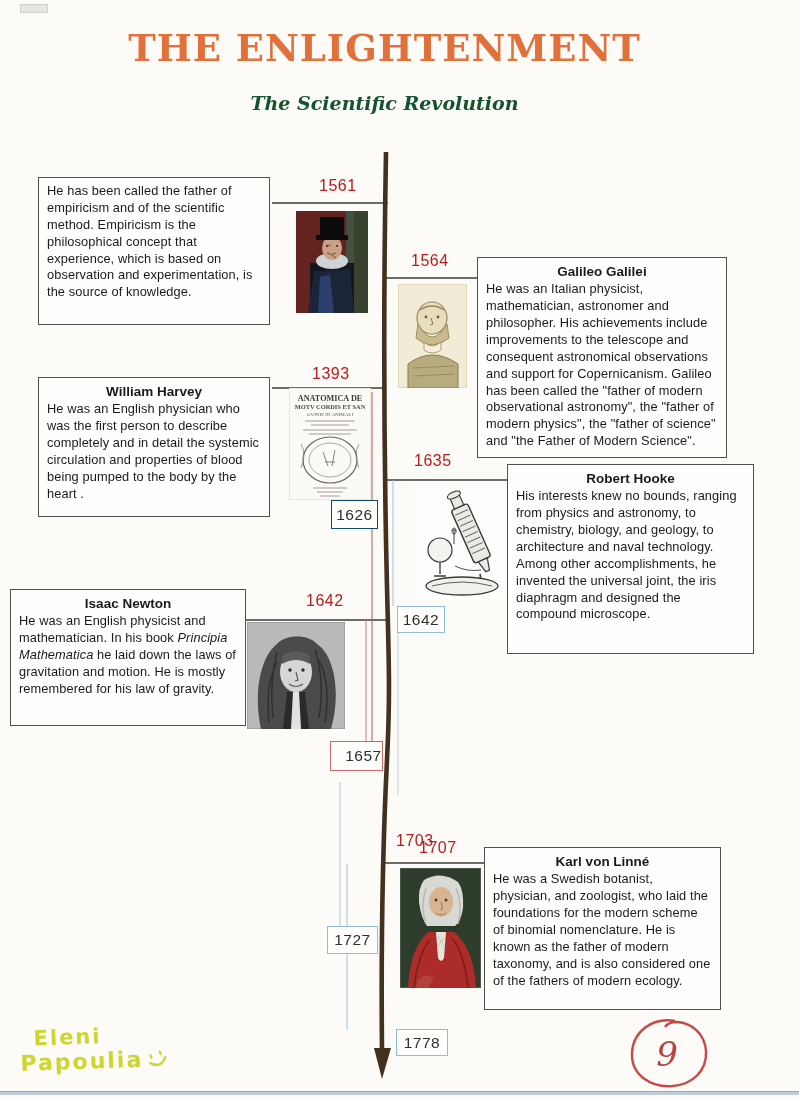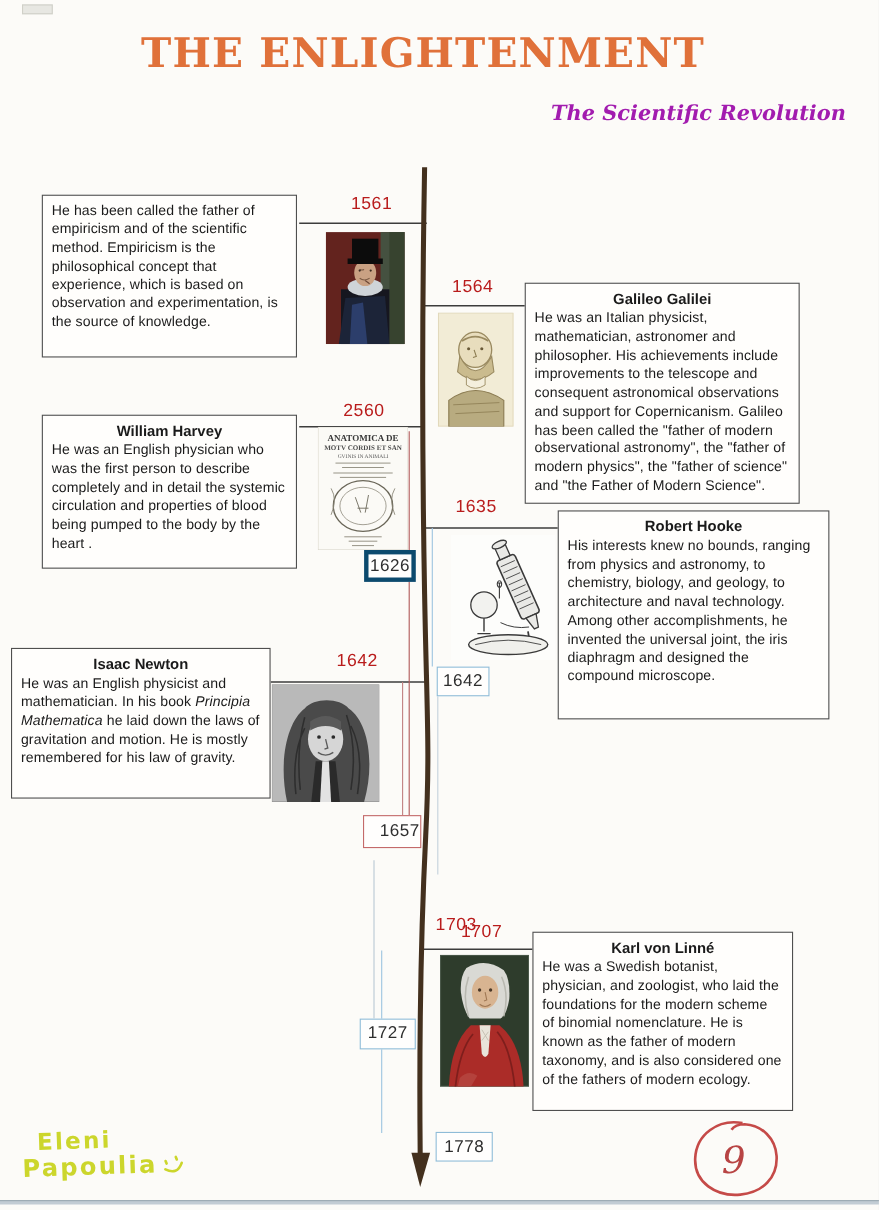--- a/index.html
+++ b/index.html
@@ -8,43 +8,43 @@
     background:#fcfbf8;overflow:hidden;
     font-family:"Liberation Sans",sans-serif;color:#1a1a1a;
   }
   .abs{position:absolute;}
   .page-title{
     left:0;right:30px;top:26px;text-align:center;
     font-family:"DejaVu Serif",serif;font-weight:bold;
     font-size:37px;letter-spacing:1px;color:#e0713a;
   }
   .page-subtitle{
-    left:0;right:30px;top:92px;text-align:right;
+    left:0;right:30px;top:92px;text-align:center;
     font-family:"DejaVu Serif",serif;font-style:italic;font-weight:bold;
-    font-size:19px;color:#a21caf;
+    font-size:19px;color:#14532d;
   }
   .infobox{
     background:#fffefc;border:1px solid #4f4f4f;
     padding:5px 8px 7px 8px;box-sizing:border-box;
   }
   .infobox-title{
     text-align:center;font-weight:bold;font-size:13.5px;line-height:1.35;
   }
   .infobox-text{
     font-size:12.8px;line-height:1.32;letter-spacing:0.1px;
   }
   .date-plain{
     font-size:16px;color:#b91c1c;letter-spacing:0.5px;
   }
   .date-box{
     background:#fffefd;font-size:15.5px;color:#2e2e2e;
     display:flex;align-items:center;justify-content:center;
     box-sizing:border-box;letter-spacing:0.5px;
   }
-  .bd-grey{border:4px solid #0c4a6e;}
+  .bd-grey{border:1px solid #0c4a6e;}
   .bd-blue{border:1px solid #8fbcd8;}
   .bd-red{border:1px solid #c46a6a;padding-left:14px;}
   .overlay{left:0;top:0;pointer-events:none;}
   .img-frame{overflow:hidden;}
   .signature{
     left:20px;top:1024px;width:170px;
     color:#ccd62c;font-weight:bold;transform:rotate(-2deg);
     font-family:"DejaVu Sans",sans-serif;
   }
   .sig-line1{font-size:21px;margin-left:14px;letter-spacing:2px;}
@@ -110,21 +110,21 @@
     <div class="infobox-text"><span>He was an English physicist and mathematician. In his  book </span><i>Principia Mathematica</i><span>  he laid down the laws of gravitation and motion. He is mostly remembered for his law of gravity.</span></div>
   </div>
 
   <div class="abs infobox" style="left:484px;top:847px;width:237px;min-height:163px;">
     <div class="infobox-title">Karl von Linné</div>
     <div class="infobox-text">He was a Swedish botanist, physician, and zoologist, who laid the foundations for the modern scheme of binomial nomenclature. He is known as the father of modern taxonomy, and is also considered one of the fathers of modern ecology.</div>
   </div>
 
   <div class="abs date-plain" style="left:319px;top:177px;">1561</div>
   <div class="abs date-plain" style="left:411px;top:252px;">1564</div>
-  <div class="abs date-plain" style="left:312px;top:365px;">2560</div>
+  <div class="abs date-plain" style="left:312px;top:365px;">1393</div>
   <div class="abs date-plain" style="left:414px;top:452px;">1635</div>
   <div class="abs date-plain" style="left:306px;top:592px;">1642</div>
   <div class="abs date-plain" style="left:396px;top:792px;margin-top:40px;">1703</div>
   <div class="abs date-plain" style="left:419px;top:839px;">1707</div>
 
   <div class="abs date-box bd-grey" style="left:331px;top:500px;width:47px;height:29px;">1626</div>
   <div class="abs date-box bd-blue" style="left:397px;top:606px;width:48px;height:27px;">1642</div>
   <div class="abs date-box bd-red" style="left:330px;top:741px;width:53px;height:30px;">1657</div>
   <div class="abs date-box bd-blue" style="left:327px;top:926px;width:51px;height:28px;">1727</div>
   <div class="abs date-box bd-blue" style="left:396px;top:1029px;width:52px;height:27px;">1778</div>

